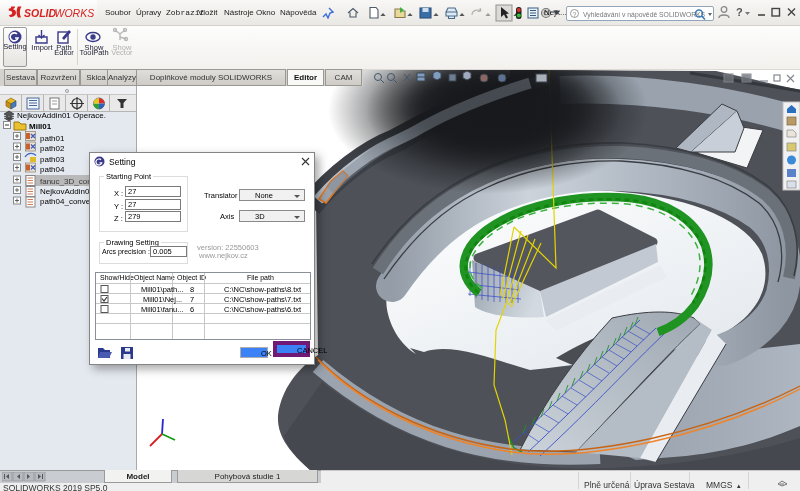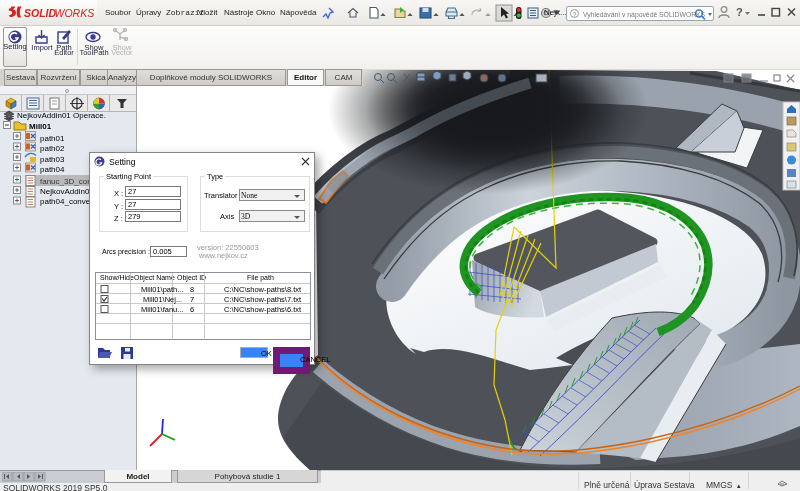--- a/index.html
+++ b/index.html
@@ -26,21 +26,21 @@
 #leftpanel { left:0; top:86px; width:137px; height:384px; background:#e4e9f0; border-right:1px solid #a9a9a9; }
 #lp-split { left:0; top:0; width:136px; height:9px; background:#eff1f4; border-bottom:1px solid #c6c6c6; }
 #lp-icons { left:0; top:9px; width:136px; height:17px; background:#e9e9e9; border-bottom:1px solid #b5b5b5; }
 .lpcell { position:absolute; top:0; width:22px; height:16px; border-right:1px solid #b5b5b5; }
 
 
 #dlg { left:89px; top:152px; width:226px; height:213px; background:#fff; border:1px solid #848484; box-shadow:4px 4px 9px rgba(0,0,0,0.35); font-size:7.5px; color:#000; }
 #dlg .grp { position:absolute; border:1px solid #dcdcdc; }
 #dlg .grplbl { position:absolute; top:-5px; left:4px; background:#fff; padding:0 2px; font-size:7.5px; }
 #dlg input { position:absolute; border:1px solid #7a7a7a; font-size:7.5px; font-family:"Liberation Sans",sans-serif; padding:0 2px; }
-.combo { position:absolute; border:1px solid #8a8a8a; background:#f1f1f1; font-size:7.5px; line-height:11px; padding-left:1px;font-family:Liberation Serif, serif; }
+.combo { position:absolute; border:1px solid #8a8a8a; background:#f1f1f1; font-size:7.5px; line-height:11px; padding-left:15px; }
 .combo:after { content:""; position:absolute; right:4px; top:4.5px; border:3px solid transparent; border-top-color:#555; }
 .dbtn { position:absolute; background:#3b82f6; border:1px solid #adadad; text-align:center; font-size:7.5px;padding-left:20px; }
 
 
 #bottabs { left:0; top:470px; width:321px; height:13px; background:#c9ccd0; border-top:1px solid #9a9a9a; }
 .btab { position:absolute; top:470px; height:13px; font-size:8px; text-align:center; line-height:13px; background:#d6d6d4; border:1px solid #9a9a9a; border-top:none; color:#222; }
 #statusbar { left:0; top:470px; width:800px; height:21px; background:#efefef; border-top:1px solid #c8c8c8; }
 .sbtxt { position:absolute; top:480px; font-size:8.5px; color:#333; }
 </style>
 </head>
@@ -407,28 +407,28 @@
   <div class="grp" style="left:9px; top:23px; width:89px; height:56px;">
       <span class="grplbl">Starting Point</span>
     </div>
   <span class="abs" style="left:24px; top:36px;">X :</span>
   <input class="abs" style="left: 35px; top: 33px; width: 56px; height: 11px;" value="27">
   <span class="abs" style="left:24px; top:49px;">Y :</span>
   <input class="abs" style="left: 35px; top: 46px; width: 56px; height: 11px;" value="27">
   <span class="abs" style="left:24px; top:61px;">Z :</span>
   <input class="abs" style="left: 35px; top: 58px; width: 56px; height: 11px;" value="279">
 
-  <div class="grp" style="left:110px; top:23px; width:110px; height:56px;">
-      <span class="grplbl">Type</span>
-    </div>
   <span class="abs" style="left:114px; top:38px;">Translator</span>
   <div class="combo" style="left:149px; top:36px; width:66px; height:12px;">None</div>
   <span class="abs" style="left:130px; top:59px;">Axis</span>
   <div class="combo" style="left:149px; top:57px; width:66px; height:12px;">3D</div>
 
+  <div class="grp" style="left:9px; top:89px; width:89px; height:22px;">
+      <span class="grplbl">Drawing Setting</span>
+    </div>
   <span class="abs" style="left:12px; top:95px; font-size:7px;">Arcs precision :</span>
   <input class="abs" style="left: 60px; top: 93px; width: 37px; height: 11px;" value="0.005">
 
   <span class="abs" style="left:107px; top:90px; color:#999;">version: 22550603</span>
   <span class="abs" style="left:109px; top:98px; color:#999;">www.nejkov.cz</span>
 
   <div class="abs" style="left:5px; top:119px; width:216px; height:68px; border:1px solid #8a8f98; background:#fff;"></div>
   <span class="abs" style="left:10px; top:121px; font-size:7px;">Show/Hide</span>
   <span class="abs" style="left:44px; top:121px; font-size:7px;">Object Name</span>
   <span class="abs" style="left:87px; top:121px; font-size:7px;">Object ID</span>
@@ -456,21 +456,21 @@
   </svg>
 
   <svg class="abs" style="left:7px; top:193px;" width="40" height="14" viewBox="0 0 40 14">
     <path d="M 1,2 L 6,2 L 8,4 L 13,4 L 13,12 L 1,12 Z" fill="#2a3a8c"></path>
     <path d="M 3,6 L 15,6 L 12,12 L 1,12 Z" fill="#4a5ab0"></path>
     <rect x="24" y="1" width="12" height="12" fill="#2a3a8c"></rect>
     <rect x="28" y="2" width="5" height="3.5" fill="#e8ecf2"></rect>
     <rect x="26.5" y="8" width="7" height="5" fill="#e8ecf2"></rect>
   </svg>
   <div class="dbtn" style="left:150px; top:194px; width:28px; height:11px; line-height:11px;">OK</div>
-  <div class="dbtn" style="left:183px; top:194px; width:37px; height:27px; line-height:11px; border:7px solid #701a75;">CANCEL</div>
+  <div class="dbtn" style="left:183px; top:188px; width:37px; height:16px; line-height:11px; border:4px solid #701a75;">CANCEL</div>
 </div>
 
 <div id="statusbar" class="abs"></div>
 <div id="bottabs" class="abs"></div>
 <svg class="abs" style="left:2px; top:472px;" width="44" height="10" viewBox="0 0 44 10">
   <g fill="#b8bcc2" stroke="#8a8a8a" stroke-width="0.6">
     <rect x="0" y="0" width="10" height="9"></rect>
       <rect x="11" y="0" width="10" height="9"></rect>
     <rect x="22" y="0" width="10" height="9"></rect>
       <rect x="33" y="0" width="10" height="9"></rect>

